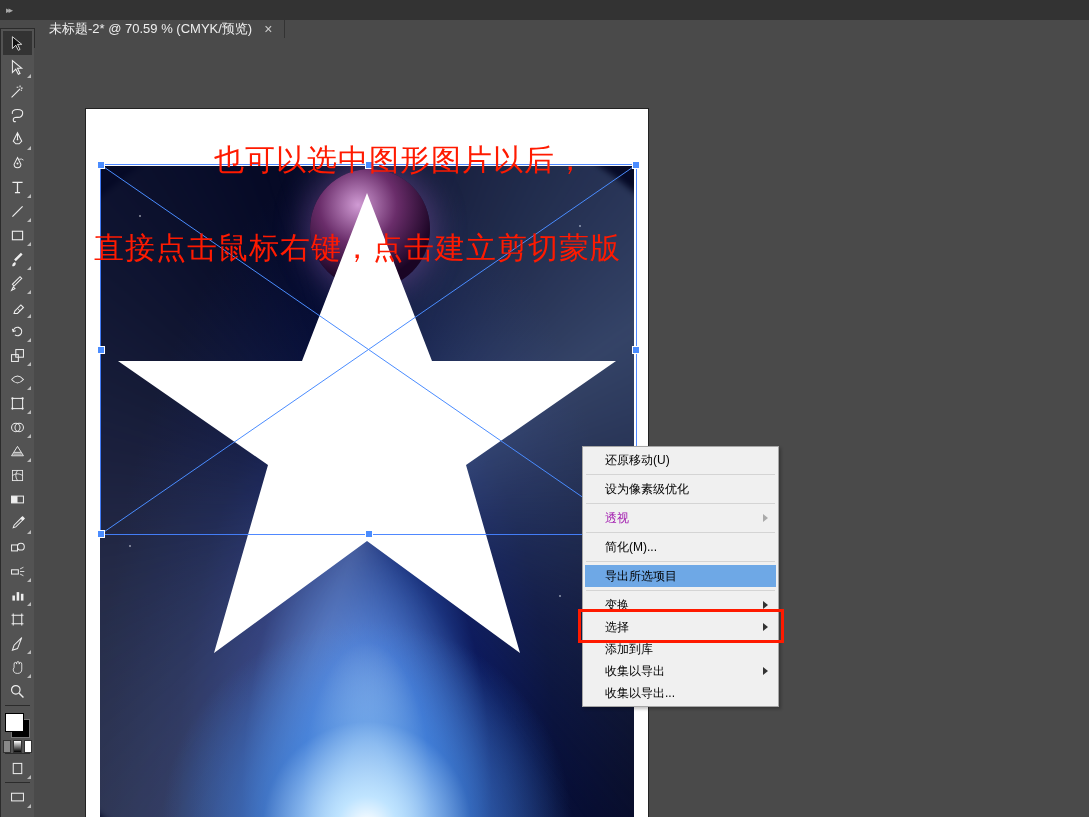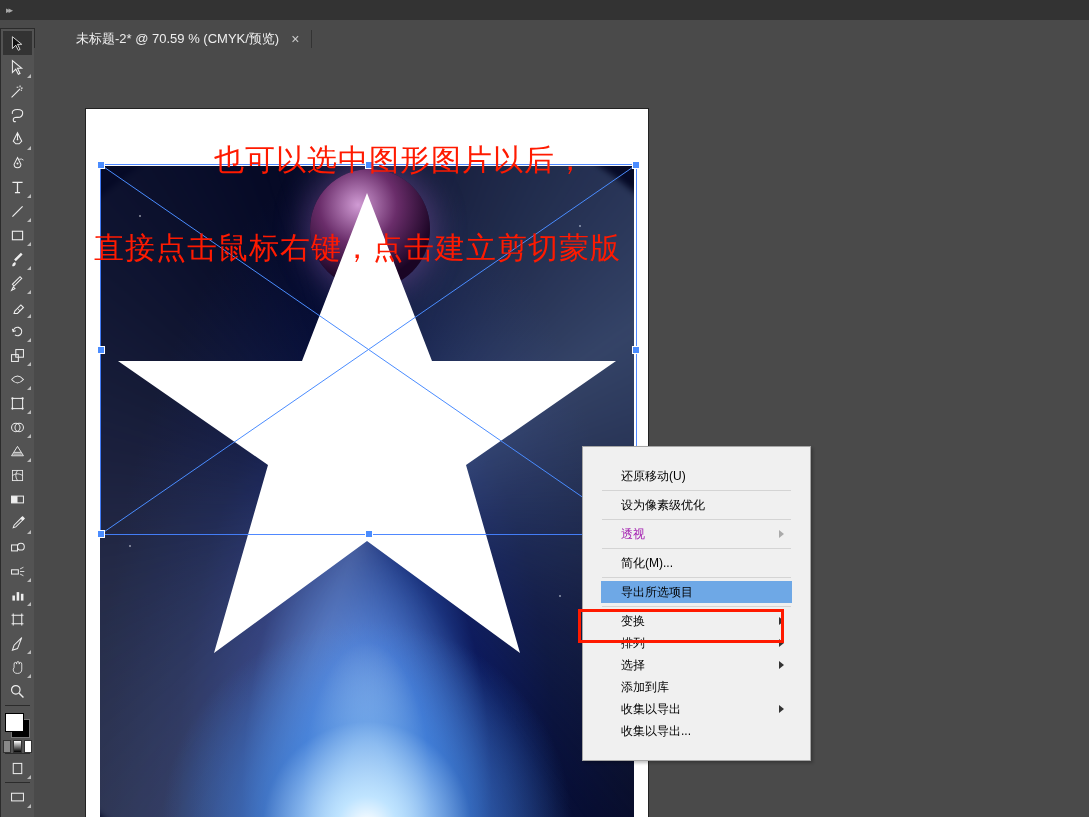--- a/index.html
+++ b/index.html
@@ -1,18 +1,18 @@
 <!DOCTYPE html>
 <html><head>
 <meta charset="utf-8">
 <style>
 html,body{margin:0;padding:0;width:1089px;height:817px;overflow:hidden;font-family:"Microsoft YaHei",Arial,sans-serif;background:#4a4a4a;font-size:12px;color:#ddd;user-select:none}
 .topbar{height:20px;background:#333;display:flex;align-items:center;padding-left:6px}
 .topbar .chev{width:14px;color:#aaa;font-size:9px;letter-spacing:-2px}
-.tab-strip{height:28px;background:#4a4a4a;border-bottom:1px solid #86efac;display:flex;align-items:flex-end;padding-left:64px}
+.tab-strip{height:28px;background:#4a4a4a;border-bottom:1px solid #86efac;display:flex;align-items:flex-start;padding-left:37px}
 .tab{display:flex;align-items:center;padding:0 12px;background:#4a4a4a;color:#eee;font-size:13px;border-right:1px solid #333}
 .tab .x{margin-left:12px;font-size:14px;color:#ccc;cursor:pointer}
 .workspace{position:absolute;left:0;right:0;top:20px;bottom:0}
 .toolbox{position:absolute;left:0;top:8px;width:33px;background:#535353;border:1px solid #2b2b2b;display:flex;flex-direction:column;align-items:center;padding-top:2px}
 .tool{width:29px;height:24px;display:flex;align-items:center;justify-content:center;color:#ddd;margin-bottom:0}
 .tool.sel{background:#333}
 .tool svg{width:17px;height:17px;display:block}
 .tool{position:relative}
 .tool .tri{position:absolute;right:1px;bottom:1px;width:0;height:0;border-left:4px solid transparent;border-bottom:4px solid #bbb}
 .sep{width:25px;height:1px;background:#2b2b2b;margin:2px 0}
@@ -38,21 +38,21 @@
 .planet{position:absolute;left:210px;top:3px;width:120px;height:120px;border-radius:50%;background:radial-gradient(circle at 40% 30%,#d09bd4 0%,#6a2d6a 35%,#1a0524 70%);box-shadow:0 0 30px 6px rgba(168,105,200,.35)}
 .sunrise{position:absolute;left:0;right:0;bottom:0;height:260px;background:radial-gradient(circle at 50% 100%,#fff 0%,#bfe4ff 8%,rgba(60,130,220,.6) 28%,rgba(10,20,60,0) 55%)}
 .star-shape{position:absolute;left:84px;top:145px;width:498px;height:474px;pointer-events:none}
 .star-shape svg{width:100%;height:100%}
 .sel-box{position:absolute;left:66px;top:116px;width:535px;height:369px;border:1px solid rgba(70,130,255,.95);pointer-events:none}
 .sel-box .h{position:absolute;width:6px;height:6px;background:#4a8cff;border:1px solid #fff}
 .sel-box .h.tl{left:-4px;top:-4px}.sel-box .h.tr{right:-4px;top:-4px}.sel-box .h.bl{left:-4px;bottom:-4px}.sel-box .h.br{right:-4px;bottom:-4px}
 .sel-box .h.tm{left:50%;top:-4px;margin-left:-4px}.sel-box .h.bm{left:50%;bottom:-4px;margin-left:-4px}.sel-box .h.lm{left:-4px;top:50%;margin-top:-4px}.sel-box .h.rm{right:-4px;top:50%;margin-top:-4px}
 .sel-box .d1,.sel-box .d2{position:absolute;left:0;top:0;width:100%;height:100%}
 .annot{position:absolute;color:#ff1a00;font-size:30px;font-family:"Microsoft YaHei",sans-serif;font-weight:400;white-space:nowrap;letter-spacing:1px}
-.context-menu{position:absolute;left:548px;top:398px;width:191px;background:#f0f0f0;border:1px solid #a6a6a6;box-shadow:2px 2px 3px rgba(0,0,0,.25);font-size:12px;color:#000;padding:18px}
+.context-menu{position:absolute;left:548px;top:398px;width:191px;background:#f0f0f0;border:1px solid #a6a6a6;box-shadow:2px 2px 3px rgba(0,0,0,.25);font-size:12px;color:#000;padding:2px}
 .context-menu .mi{height:22px;display:flex;align-items:center;padding:0 22px 0 20px;position:relative}
 .context-menu .mi.dis{color:#a21caf}
 .context-menu .mi.sub::after{content:"";position:absolute;right:8px;top:50%;margin-top:-4px;width:0;height:0;border-top:4px solid transparent;border-bottom:4px solid transparent;border-left:5px solid #333}
 .context-menu .mi.dis.sub::after{border-left-color:#aaa}
 .context-menu .msep{height:1px;background:#d4d4d4;margin:3px 1px}
 .context-menu .mi.hl{background:#6ea8e6;color:#000}
 .hl-frame{position:absolute;left:544px;top:561px;width:200px;height:28px;border:3px solid #ff1a00;pointer-events:none}
 </style>
 </head>
 <body>
@@ -313,21 +313,20 @@
       <div class="msep"></div>
       <div class="mi">设为像素级优化</div>
       <div class="msep"></div>
       <div class="mi dis sub">透视</div>
       <div class="msep"></div>
       <div class="mi">简化(M)...</div>
       <div class="msep"></div>
       <div class="mi hl">导出所选项目</div>
       <div class="msep"></div>
       <div class="mi sub">变换</div>
-      <div class="mi sub">排列</div>
       <div class="mi sub">选择</div>
       <div class="mi">添加到库</div>
       <div class="mi sub">收集以导出</div>
       <div class="mi">收集以导出...</div>
     </div>
 
     <div class="hl-frame"></div>
   </div>
 
 </div>

